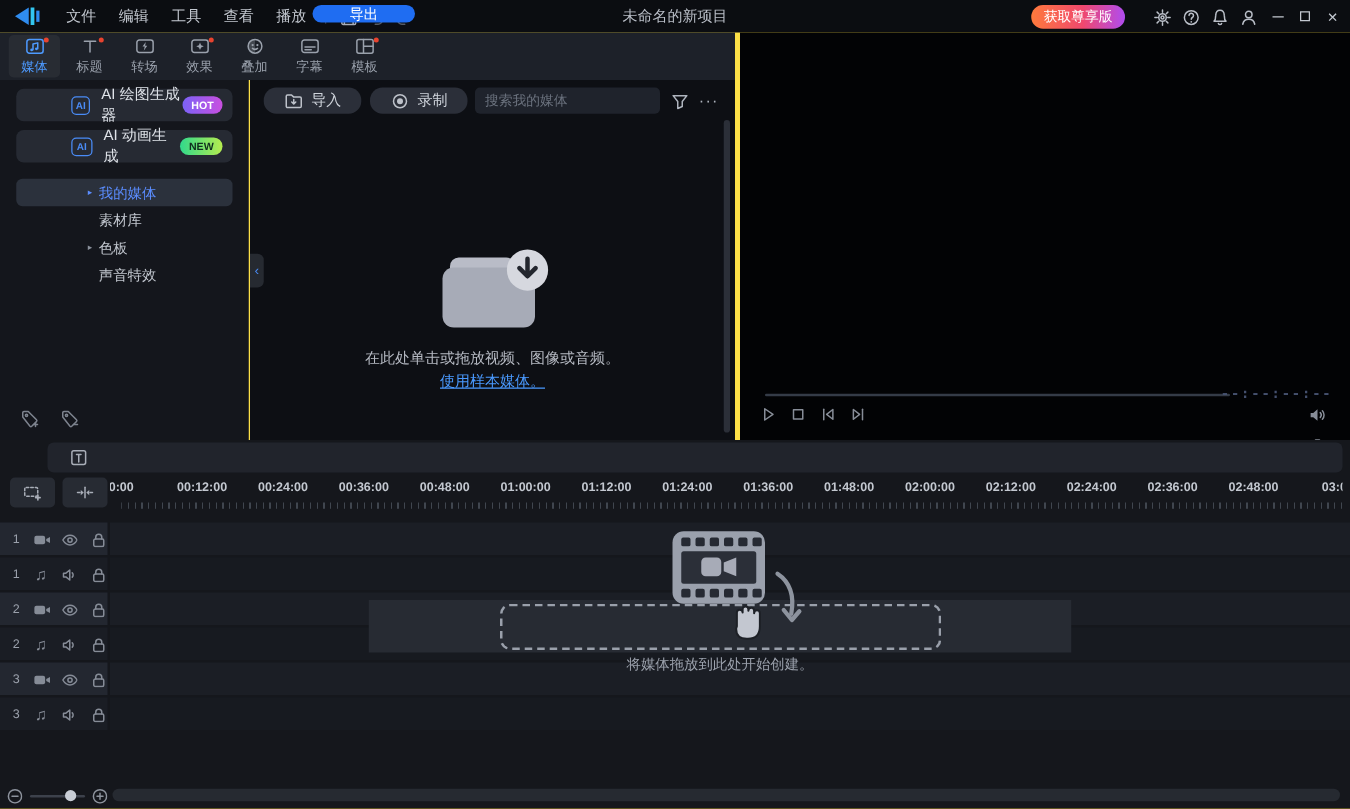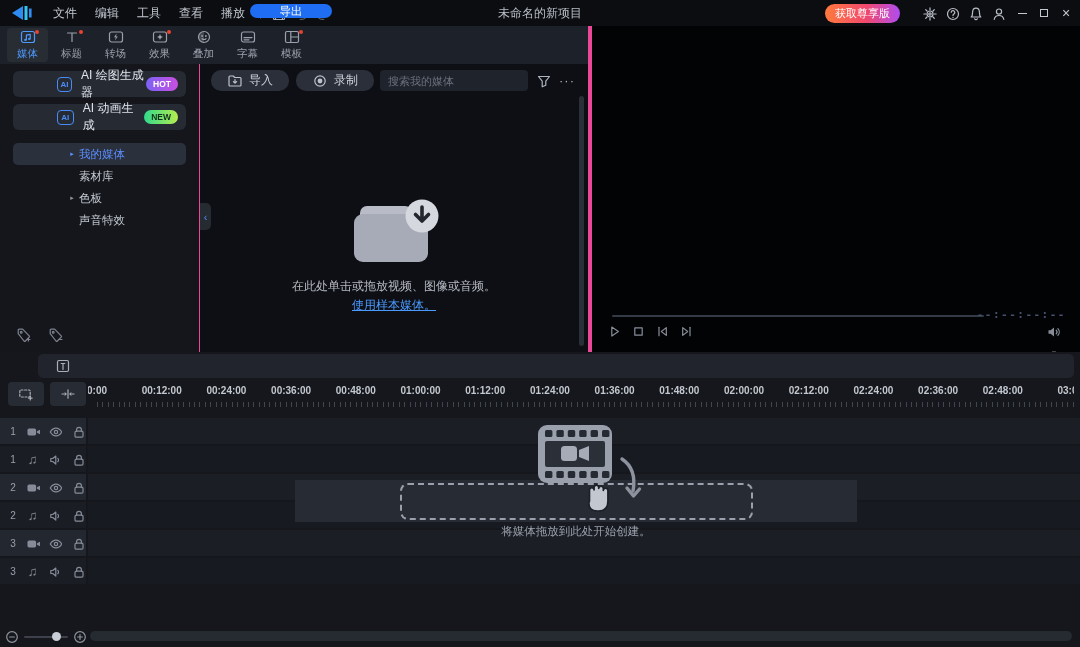--- a/index.html
+++ b/index.html
@@ -1,18 +1,18 @@
 <!DOCTYPE html>
 <html><head>
 <meta charset="utf-8">
 <style>
   * { margin:0; padding:0; box-sizing:border-box; }
   html,body { background:#000; }
   body { font-family:"Liberation Sans","DejaVu Sans",sans-serif; }
-  .app { position:relative; width:1080px; height:647px; background:#ec4899; overflow:hidden; color:#c6cad2; }
+  .app { position:relative; width:1080px; height:647px; background:#fde047; overflow:hidden; color:#c6cad2; }
 
   
   .titlebar { position:absolute; left:0; top:0; width:1080px; height:26px; background:#0b0d11; display:flex; align-items:center; }
   .logo { margin-left:10px; display:flex; align-items:center; }
   .menus { display:flex; margin-left:12px; }
   .menu { padding:0 9px; font-size:12px; color:#c3c8d0; line-height:26px; cursor:default; }
   .tb-divider { width:1px; height:12px; background:#3a3f49; margin:0 6px; }
   .tb-icon { width:22px; height:22px; display:flex; align-items:center; justify-content:center; color:#a9aeb8; }
   .tb-icon.dim { color:#565c66; }
   .export-btn { position:absolute; left:250px; top:4px; width:82px; height:14px; border:none; border-radius:10px; background:#1f6df2; color:#fff; font-size:11.5px; font-family:inherit; }

